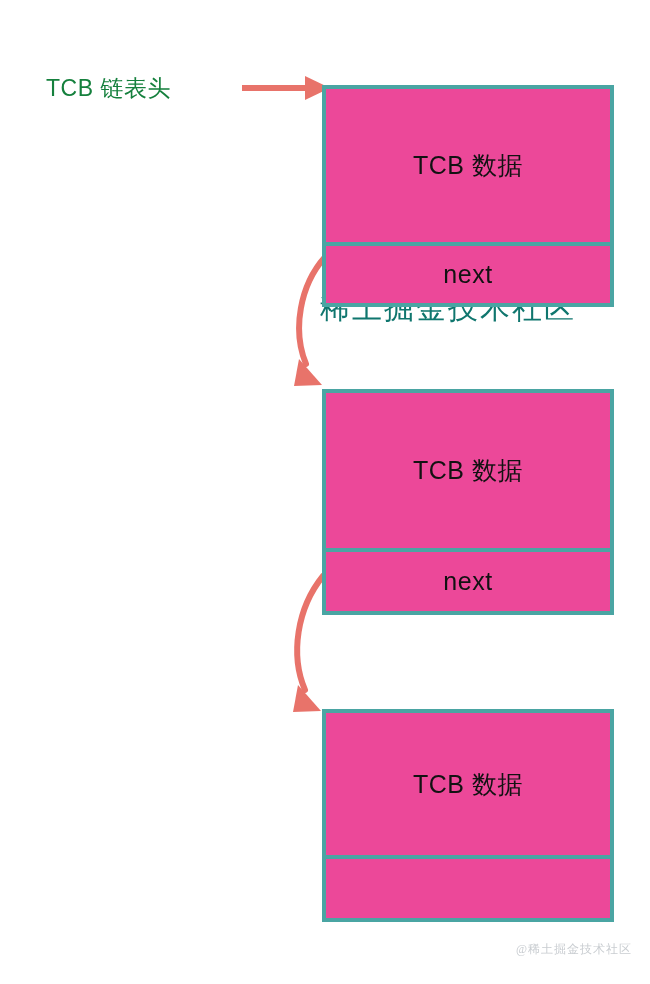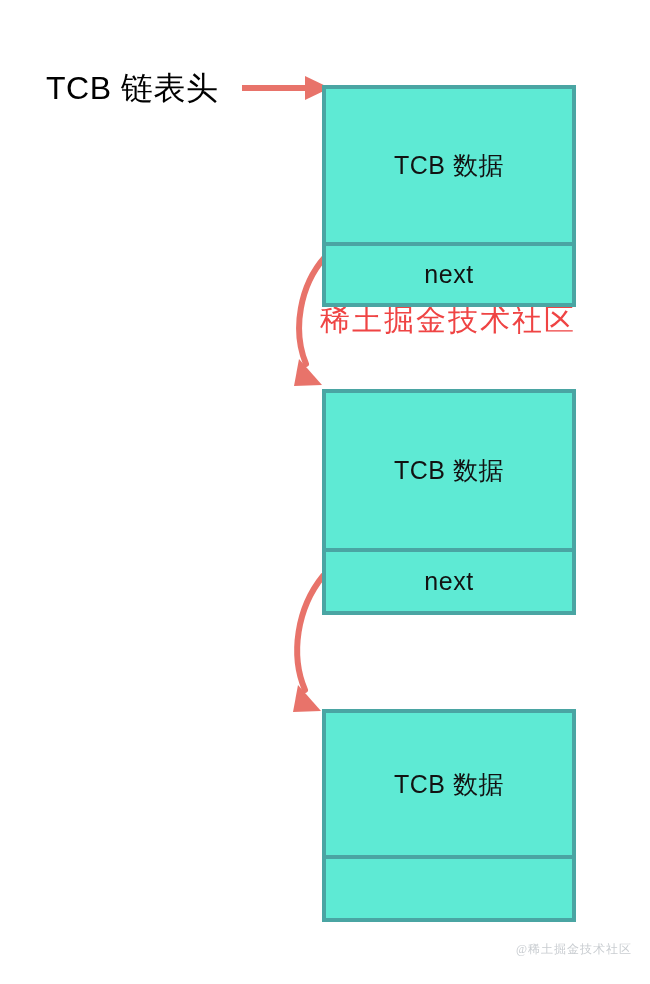--- a/index.html
+++ b/index.html
@@ -21,36 +21,36 @@
     top: 0;
     width: 650px;
     height: 984px;
   }
 
   
   .head-label {
     position: absolute;
     left: 46px;
     top: 71px;
-    font-size: 32px;
+    font-size: 23px;
     line-height: 34px;
     letter-spacing: 0.5px;
-    color: #000000;
+    color: #15803d;
     white-space: nowrap;
     font-family: "Liberation Sans", "DejaVu Sans", sans-serif;
   }
 
   
   .node {
     position: absolute;
     left: 322px;
-    width: 254px;
+    width: 292px;
     box-sizing: border-box;
     border: 4px solid #4aa5a3;
-    background: #5eead4;
+    background: #ec4899;
     display: flex;
     flex-direction: column;
   }
   .node-data {
     flex: none;
     display: flex;
     align-items: center;
     justify-content: center;
     box-sizing: border-box;
     border-bottom: 4px solid #4aa5a3;
@@ -95,23 +95,23 @@
     bottom: 26px;
     font-size: 12px;
     color: #c9cdd1;
     letter-spacing: 1px;
     white-space: nowrap;
     font-family: Liberation Serif, serif;
   }
   .watermark-faint {
     position: absolute;
     left: 320px;
-    top: 300px;
+    top: 288px;
     font-size: 30px;
-    color: #ef4444;
+    color: #0f766e;
     letter-spacing: 2px;
     white-space: nowrap;
     user-select: none;
   }
 </style>
 </head>
 <body>
 
 <div id="canvas">
 

